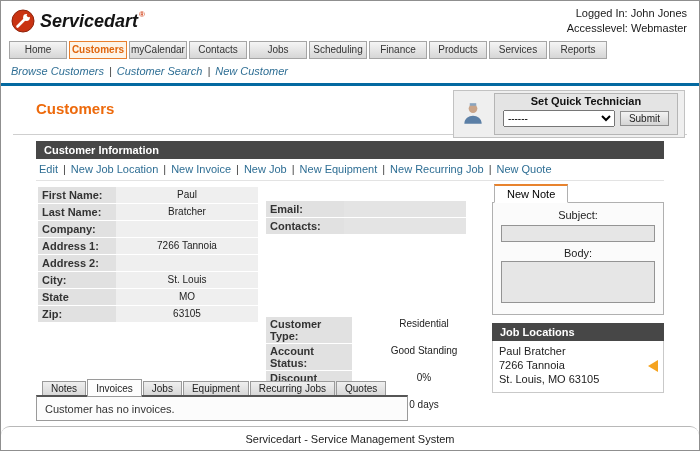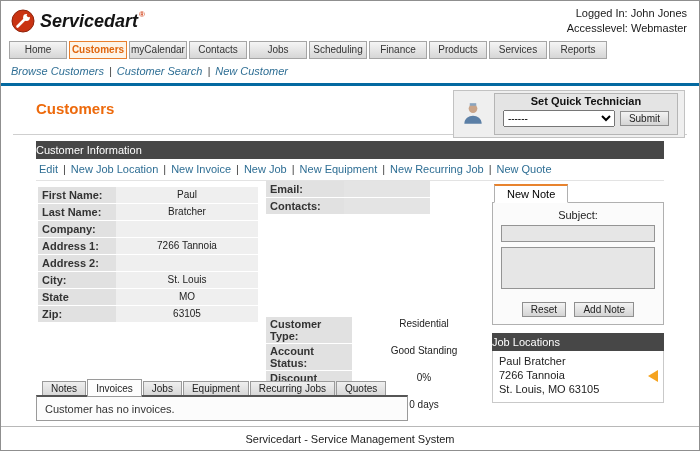--- a/index.html
+++ b/index.html
@@ -33,30 +33,30 @@
   .qt-inner { border:1px solid #b5b5b5; background:#e4e4e4; padding:1px 8px 7px; }
   .qt-label { font-size:11px; font-weight:bold; text-align:center; margin-bottom:1px; color:#111; line-height:13px; }
   .qt-controls { display:flex; gap:5px; align-items:center; height:18px; }
   .qt-controls select { font-size:10px; width:112px; height:17px; font-family:inherit; }
   .btn { font-size:10px; font-family:inherit; background:linear-gradient(#f3f3f3,#d4d4d4); border:1px solid #8f8f8f; padding:1px 8px; cursor:pointer; color:#222; }
 
   .divider { border-top:1px solid #cfcfcf; margin:4px 12px 0; height:0; }
 
   
   .ci-panel { margin:6px 35px 0; }
-  .ci-header, .jl-header { background:#474747; color:#fff; font-size:11px; font-weight:normal; padding:3px 0; }
+  .ci-header, .jl-header { background:#474747; color:#fff; font-size:11px; font-weight:bold; padding:3px 8px; }
   .ci-actions { font-size:11px; padding:4px 3px 5px; }
   .ci-body { position:relative; height:240px; border-top:1px solid #e3e3e3; }
 
   .fields-left { position:absolute; left:2px; top:6px; width:220px; }
   .frow { display:flex; margin-bottom:1px; }
   .flbl { width:78px; background:#e1e1e1; font-size:11px; font-weight:bold; color:#333; padding:2px 4px; line-height:12px; }
   .fval { flex:1; background:#efefef; font-size:10px; color:#222; padding:2px 4px; line-height:12px; min-height:16px;text-align:center; }
 
-  .fields-contact { position:absolute; left:230px; top:0; width:164px; }
+  .fields-contact { position:absolute; left:230px; top:20px; width:200px; }
   .fields-contact .fval { background:#e4e4e4; }
 
   .fields-account { position:absolute; left:230px; top:136px; width:230px; }
   .fields-account .flbl { width:86px; padding:1px 4px; }
   .fields-account .fval { background:transparent; padding:1px 4px; min-height:14px; }
 
   
   .bt-tabs { position:absolute; left:6px; top:198px; display:flex; align-items:flex-end; }
   .bt-tab { font-size:10px; padding:1px 8px 2px; border:1px solid #9a9a9a; background:linear-gradient(#efefef,#d6d6d6);
             margin-right:1px; color:#222; cursor:pointer; position:relative; }
@@ -78,21 +78,21 @@
 
   .jl-box { margin-top:8px; }
   .jl-content { border:1px solid #c9c9c9; border-top:none; background:#fff; padding:3px 18px 6px 6px;
                 position:relative; font-size:11px; line-height:1.3; color:#222; }
   .jl-line { display:block; }
   .jl-arrow { position:absolute; right:5px; top:50%; margin-top:-6px; width:0; height:0; cursor:pointer;
               border-top:6px solid transparent; border-bottom:6px solid transparent; border-right:10px solid #f5a31f; }
 
   
   .footer { position:absolute; left:0; right:0; bottom:0; height:24px; border-top:1px solid #b8b8b8; background:#fff;
-            display:flex; align-items:center; justify-content:center; font-size:11px; color:#222; }
+            display:flex; align-items:center; justify-content:center; font-size:11px; color:#222;border-radius:9px; }
 </style>
 </head>
 <body>
 
 <div class="page">
 
   <div class="topbar">
     <div class="brand">
       <svg class="logo-svg" viewBox="0 0 24 24">
         <circle cx="12" cy="12" r="11" fill="#c93312" stroke="#8e230b" stroke-width="1"></circle>
@@ -231,25 +231,22 @@
       </div>
       <div class="bt-panel">
         <span>Customer has no invoices.</span>
       </div>
 
       <div class="right-col">
         <div class="nn-tab">New Note</div>
         <div class="nn-panel">
           <label class="nn-label">Subject:</label>
           <input class="nn-input" value="" style="">
+          <label class="nn-label">Body:</label>
           <textarea class="nn-textarea" style=""></textarea>
-          <div class="nn-buttons">
-            <button class="btn">Reset</button>
-            <button class="btn">Add Note</button>
-          </div>
         </div>
 
         <div class="jl-box">
           <div class="jl-header">Job Locations</div>
           <div class="jl-content">
             <span class="jl-line">Paul Bratcher</span>
             <span class="jl-line">7266 Tannoia</span>
             <span class="jl-line">St. Louis, MO 63105</span>
             <span class="jl-arrow"></span>
           </div>

